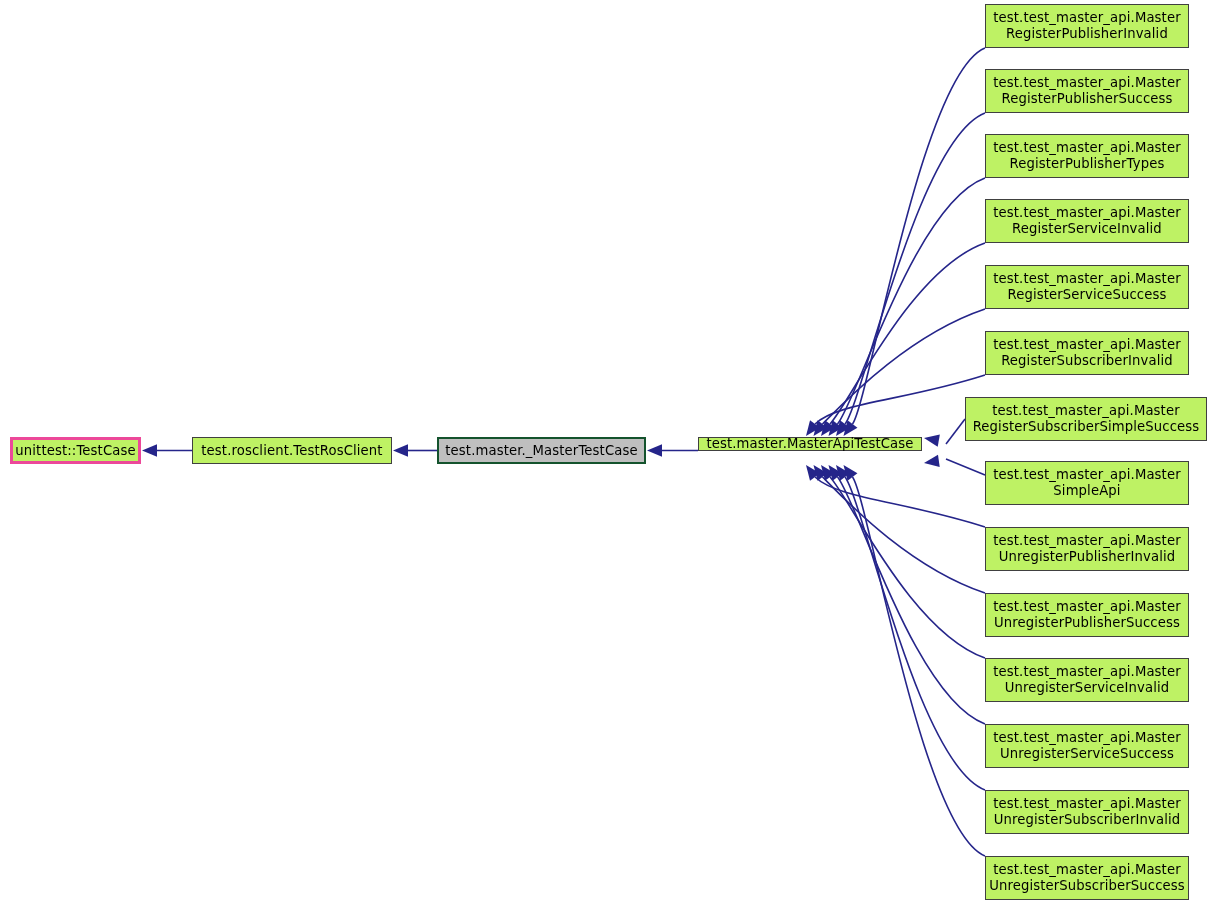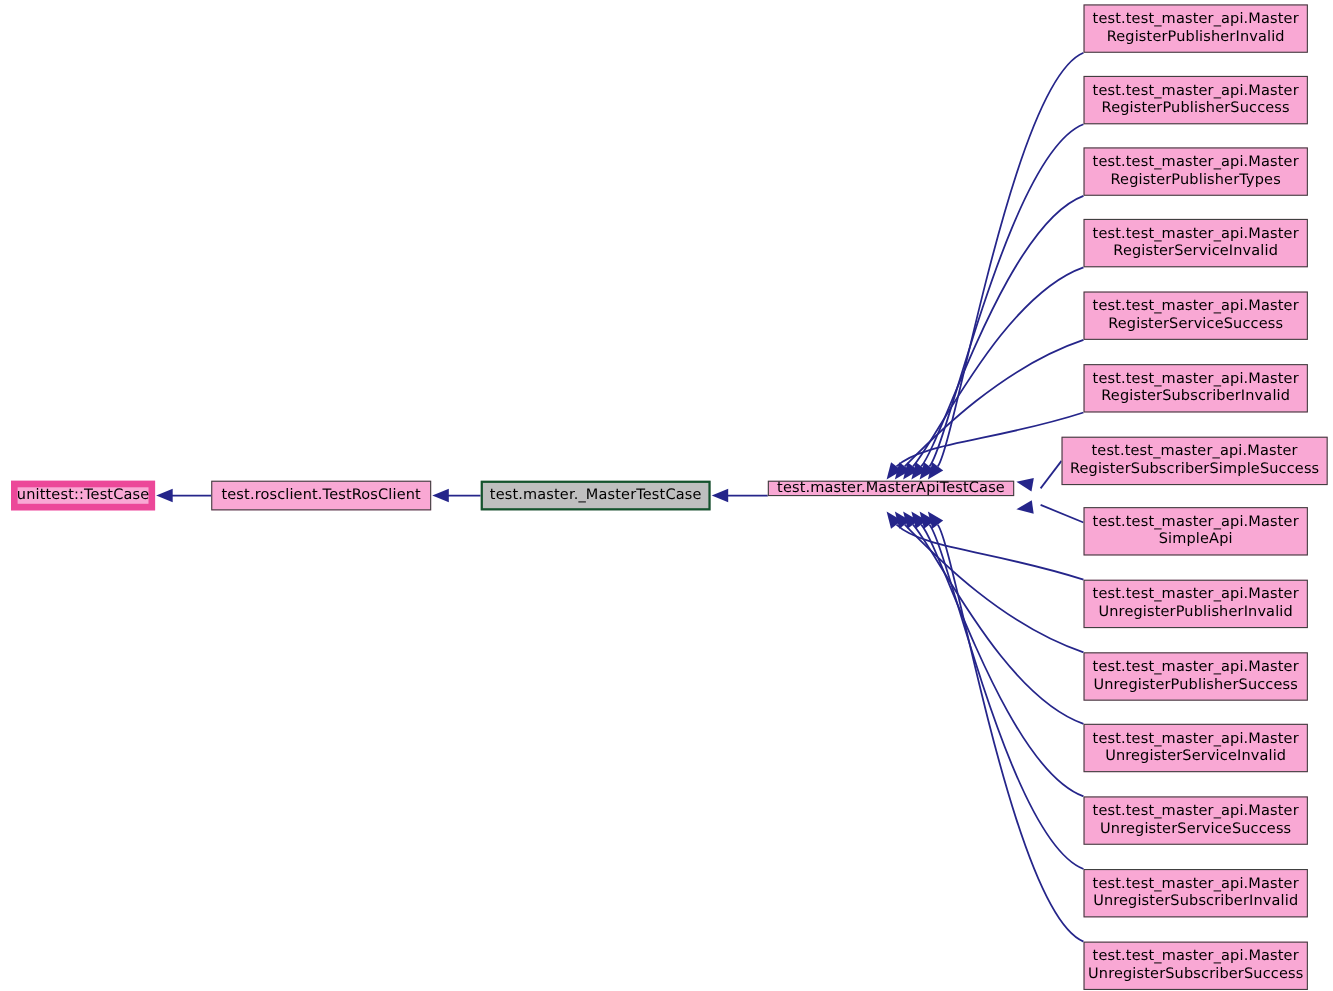--- a/index.html
+++ b/index.html
@@ -24,31 +24,31 @@
     height: 901px;
     pointer-events: none;
   }
   .node {
     position: absolute;
     box-sizing: border-box;
     display: flex;
     align-items: center;
     justify-content: center;
     text-align: center;
-    background: #f9a8d4;
+    background: #bef264;
     border: 1px solid #404040;
     color: #000000;
     font-size: 13.2px;
     line-height: 16px;
     letter-spacing: 0.01em;
     white-space: pre-line;
     z-index: 5;
   }
   .node.base {
-    border: 6px solid #ec4899;
+    border: 3px solid #ec4899;
   }
   .node.highlight {
     background: #bfbfbf;
     border: 2px solid #14532d;
   }
   .node .label {
     display: block;
     padding: 0 6px;
   }
 </style>

